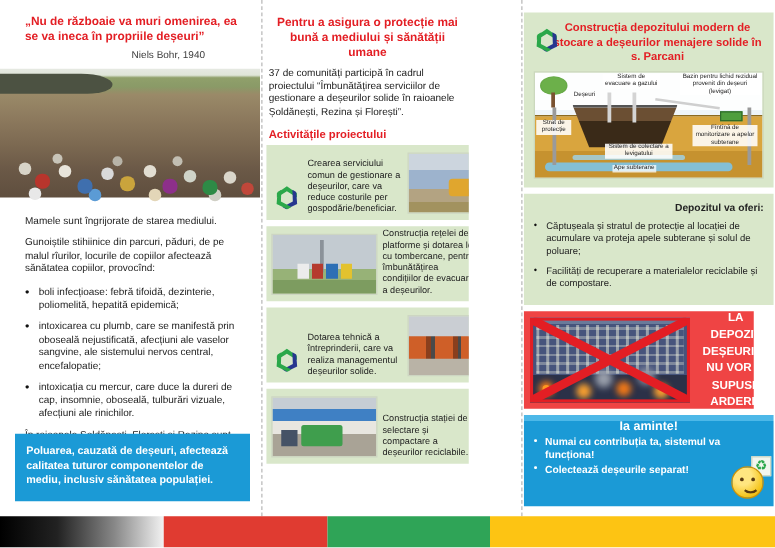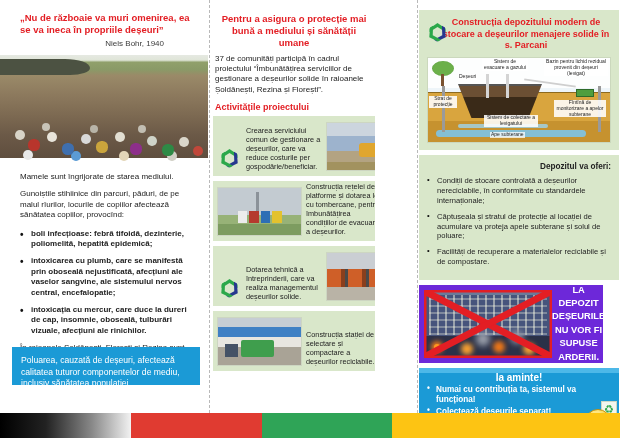--- a/index.html
+++ b/index.html
@@ -20,24 +20,24 @@
     background:linear-gradient(180deg,#e6e9e2 0%,#dfe5d8 5%,#90a06b 7%,#8a9a67 14%,#9a8a68 20%,#8d7a5e 38%,#7d6a52 58%,#6b5947 78%,#5f4e3e 100%); }
   .photo-dump .hill { position:absolute; left:0; top:4px; width:90px; height:16px; background:#4c5242; border-radius:0 50% 40% 0/0 100% 80% 0; }
   .photo-dump .specks { position:absolute; left:0; top:0; width:4px; height:4px; border-radius:50%; background:transparent;
     box-shadow: 18px 78px 0 3px #d8d4c8, 32px 88px 0 4px #b8352c, 50px 80px 0 3px #e8e4da, 66px 92px 0 4px #3f6fae,
       84px 82px 0 3px #d9d9d9, 100px 90px 0 4px #caa43c, 118px 80px 0 3px #e2ded2, 134px 92px 0 4px #8d2f8a,
       150px 84px 0 3px #cfd3c8, 166px 93px 0 4px #2e8a46, 182px 85px 0 3px #dad6ca, 196px 94px 0 3px #c0473a,
       26px 98px 0 3px #e8e8e8, 74px 99px 0 3px #5b9bd5, 122px 99px 0 3px #e3d6b8, 170px 99px 0 3px #d0cfc5,
       44px 70px 0 2px #c8c4b8, 92px 72px 0 2px #b8b4a8, 140px 72px 0 2px #c2beb2; }
   .left-text { margin:14px 12px 0 20px; font-size:8px; line-height:1.3; color:#222; }
   .left-list { margin:8px 12px 0 20px; list-style:none; }
-  .left-list li { position:relative; padding-left:11px; font-size:8px; line-height:1.3; color:#222; margin-bottom:7px;font-weight:bold; }
+  .left-list li { position:relative; padding-left:11px; font-size:8px; line-height:1.3; color:#222; margin-bottom:7px; }
   .left-list li::before { content:"•"; position:absolute; left:0; top:-1px; font-size:10px; color:#111; }
-  .bluebox-left { position:absolute; left:12px; top:347px; width:188px; height:38px; background:#1b9ad6; color:#fff;
-    font-size:8.6px; font-weight:normal; line-height:1.35; padding:8px 9px; }
+  .bluebox-left { position:absolute; left:12px; top:347px; width:188px; height:54px; background:#1b9ad6; color:#fff;
+    font-size:8.6px; font-weight:bold; line-height:1.35; padding:8px 9px; }
 
   
   .mid-title { color:#e31e24; font-size:9.5px; font-weight:bold; text-align:center; margin:13px 6px 0 6px; line-height:1.25; }
   .mid-intro { font-size:8px; line-height:1.3; color:#222; margin:5px 2px 0 2px; }
   .mid-sub { color:#e31e24; font-size:9px; font-weight:bold; margin:7px 0 4px 2px; }
   .act { position:relative; width:202px; height:60px; background:#d9e7ca; margin-bottom:5px; padding:5px 4px;
     display:flex; align-items:flex-end; gap:4px; }
   .act .txt { flex:1; font-size:7.3px; line-height:1.25; color:#222; padding-top:1px; }
   .ric { width:25px; height:25px; flex:0 0 25px; margin-top:2px; }
   .ph { flex:0 0 85px; width:85px; height:49px; position:relative; overflow:hidden; border:1px solid #cdd6c2; }
@@ -87,21 +87,21 @@
   .lbl-basin { left:116px; top:1px; width:64px; }
   .lbl-waste { left:30px; top:16px; }
   .lbl-liner { left:1px; top:38px; width:28px; }
   .lbl-collect { left:56px; top:57px; width:54px; }
   .lbl-well { left:126px; top:42px; width:52px; }
   .lbl-aqua { left:62px; top:74px; background:rgba(255,255,255,.75); }
   .offers-title { font-size:8.2px; font-weight:bold; color:#222; margin-bottom:5px;text-align:right; }
   .offers { list-style:none; }
   .offers li { position:relative; padding-left:10px; font-size:7.6px; line-height:1.3; color:#222; margin-bottom:6px; }
   .offers li::before { content:"•"; position:absolute; left:0; top:-1px; color:#111; }
-  .redbox { position:relative; width:184px; height:78px; background:#6d28d9; margin-bottom:5px; padding:5px; display:flex; gap:0; }
+  .redbox { position:relative; width:184px; height:78px; background:#ef4444; margin-bottom:5px; padding:5px; display:flex; gap:10px; }
   .burn { position:relative; flex:0 0 128px; height:68px; overflow:hidden;
     background:linear-gradient(180deg,#6a7a9a 0 8%,#46547c 8% 68%,#2b3148 68% 100%); }
   .burn .win { position:absolute; left:4%; top:8%; width:92%; height:58%;
     background:repeating-linear-gradient(90deg,rgba(255,255,230,.45) 0 2px,transparent 2px 8px),repeating-linear-gradient(0deg,rgba(255,255,230,.3) 0 2px,transparent 2px 7px); }
   .burn .fire { position:absolute; left:10px; bottom:8px; width:6px; height:6px; border-radius:50%; background:#ff9820;
     box-shadow:0 0 5px 3px #f07818, 30px 2px 5px 3px #f8a030, 62px 0 5px 3px #f07818, 92px 2px 5px 3px #f8a030, 46px -8px 6px 4px #9aa0ac, 80px -10px 6px 4px #8a90a0; }
   .burn .x-mark { position:absolute; inset:0; width:100%; height:100%; }
   .no-burn { flex:1; color:#fff; font-weight:bold; font-size:9.3px; line-height:1.45; text-align:center; align-self:center; }
   .bluebox-right { position:relative; width:200px; height:73px; background:linear-gradient(180deg,#4db8e8 0 7%,#1b9ad6 7%); padding:4px 8px; }
   .remind-title { color:#fff; font-weight:bold; font-size:10px; text-align:center; margin-bottom:2px; }
@@ -226,21 +226,20 @@
         <div class="dg-lbl lbl-liner">Strat de protecție</div>
         <div class="dg-lbl lbl-collect">Sistem de colectare a levigatului</div>
         <div class="dg-lbl lbl-well">Fîntînă de monitorizare a apelor subterane</div>
         <div class="dg-lbl lbl-aqua">Ape subterane</div>
       </div>
     </div>
 
     <div class="rbox">
       <div class="offers-title">Depozitul va oferi:</div>
       <ul class="offers">
-        <li><span>Condiții de stocare controlată a deșeurilor nereciclabile, în conformitate cu standardele internaționale;</span></li>
         <li><span>Căptușeala și stratul de protecție al locației de acumulare va proteja apele subterane și solul de poluare;</span></li>
         <li><span>Facilități de recuperare a materialelor reciclabile și de compostare.</span></li>
       </ul>
     </div>
 
     <div class="redbox">
       <div class="burn">
         <div class="win"></div>
         <div class="fire"></div>
         <svg class="x-mark" viewBox="0 0 128 68" preserveAspectRatio="none">

